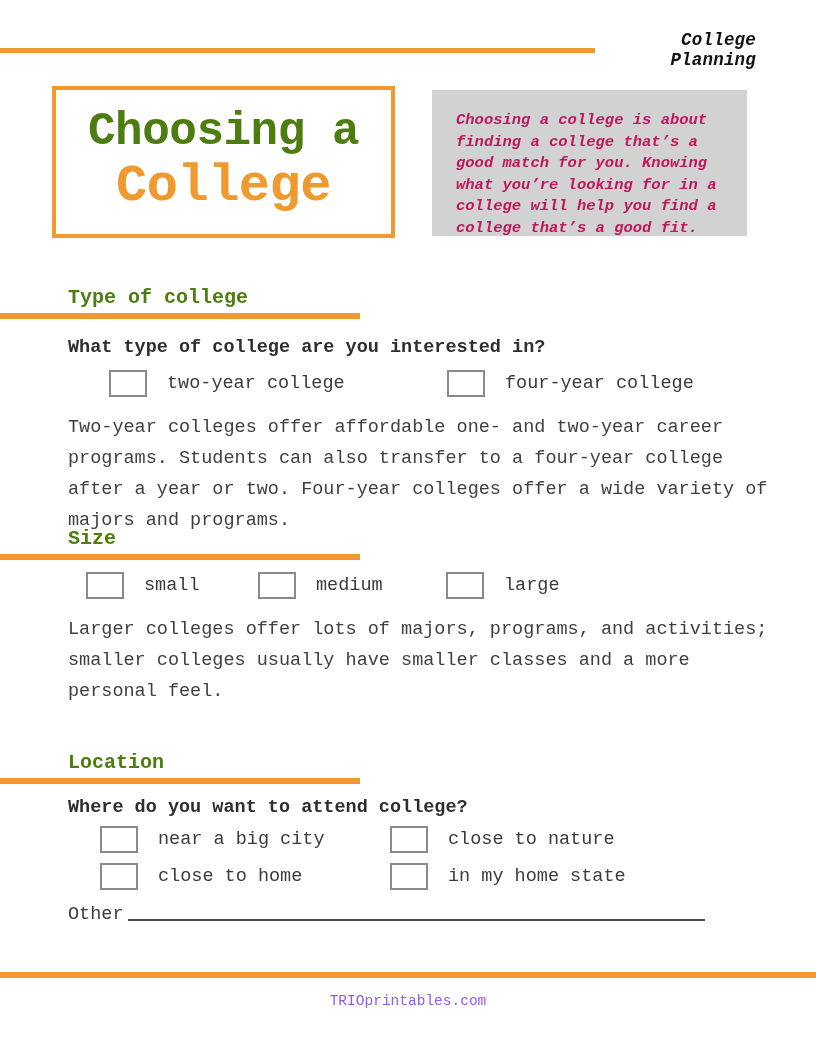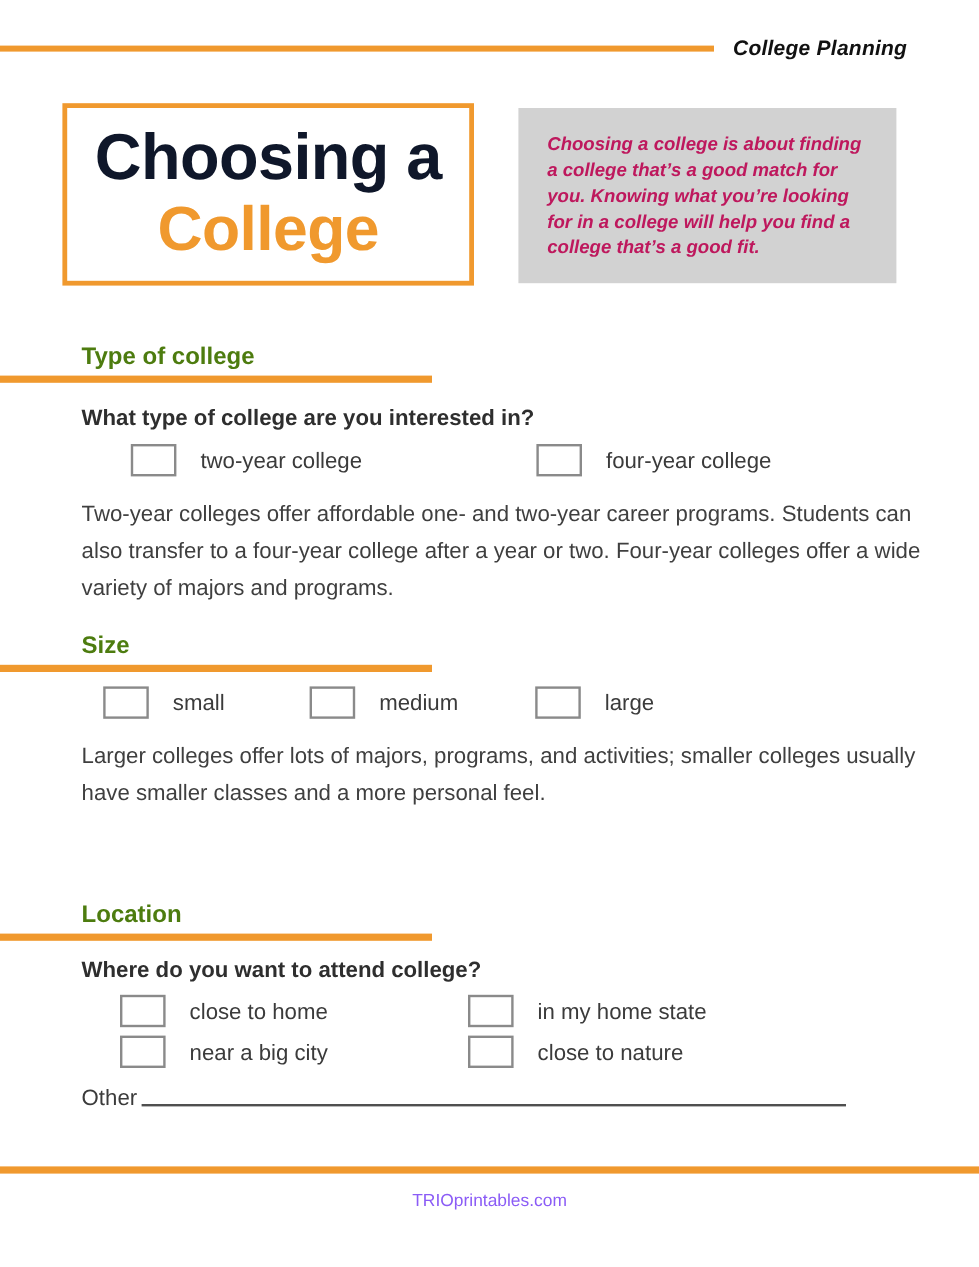--- a/index.html
+++ b/index.html
@@ -2,21 +2,21 @@
 <html><head>
 <meta charset="utf-8">
 <style>
   * { margin: 0; padding: 0; box-sizing: border-box; }
   html, body { background: #ffffff; }
   .page {
     position: relative;
     width: 816px;
     height: 1056px;
     background: #ffffff;
-    font-family: Liberation Sans, sans-serif;
+    font-family: Liberation Mono, monospace;
     overflow: hidden;
     margin: 0 auto;
   }
   
   .top-rule-row {
     position: absolute;
     top: 30px; left: 0; right: 0;
     display: flex;
     align-items: center;
     padding-right: 60px;
@@ -43,23 +43,23 @@
     left: 52px; top: 0;
     width: 343px; height: 152px;
     border: 4px solid #F0992E;
     background: #ffffff;
     display: flex;
     flex-direction: column;
     align-items: center;
     justify-content: center;
   }
   .title-line1 {
-    font-size: 54px;
+    font-size: 46px;
     font-weight: 800;
-    color: #0f172a;
+    color: #4d7c0f;
     letter-spacing: -0.5px;
     line-height: 1.1;
   }
   .title-line2 {
     font-size: 52px;
     font-weight: 800;
     color: #F0992E;
     letter-spacing: -0.5px;
     line-height: 1.15;
   }
@@ -221,38 +221,38 @@
         <span class="opt-label">large</span>
       </div>
     </div>
     <div class="section-para">Larger colleges offer lots of majors, programs, and activities; smaller colleges usually have smaller classes and a more personal feel.</div>
   </div>
 
   <div class="section section-3">
     <div class="section-heading">Location</div>
     <div class="section-rule"></div>
     <div class="question q-tight">Where do you want to attend college?</div>
+    <div class="options-row opt-row-3 opt-row-3b">
+      <div class="opt-group w290">
+        <span class="checkbox"></span>
+        <span class="opt-label">near a big city</span>
+      </div>
+      <div class="opt-group">
+        <span class="checkbox"></span>
+        <span class="opt-label">close to nature</span>
+      </div>
+    </div>
     <div class="options-row opt-row-3">
       <div class="opt-group w290">
         <span class="checkbox"></span>
         <span class="opt-label">close to home</span>
       </div>
       <div class="opt-group">
         <span class="checkbox"></span>
         <span class="opt-label">in my home state</span>
-      </div>
-    </div>
-    <div class="options-row opt-row-3 opt-row-3b">
-      <div class="opt-group w290">
-        <span class="checkbox"></span>
-        <span class="opt-label">near a big city</span>
-      </div>
-      <div class="opt-group">
-        <span class="checkbox"></span>
-        <span class="opt-label">close to nature</span>
       </div>
     </div>
     <div class="other-row">
       <span class="other-label">Other</span>
       <div class="other-line"></div>
     </div>
   </div>
 
   <div class="footer-rule"></div>
   <div class="footer-text">TRIOprintables.com</div>

